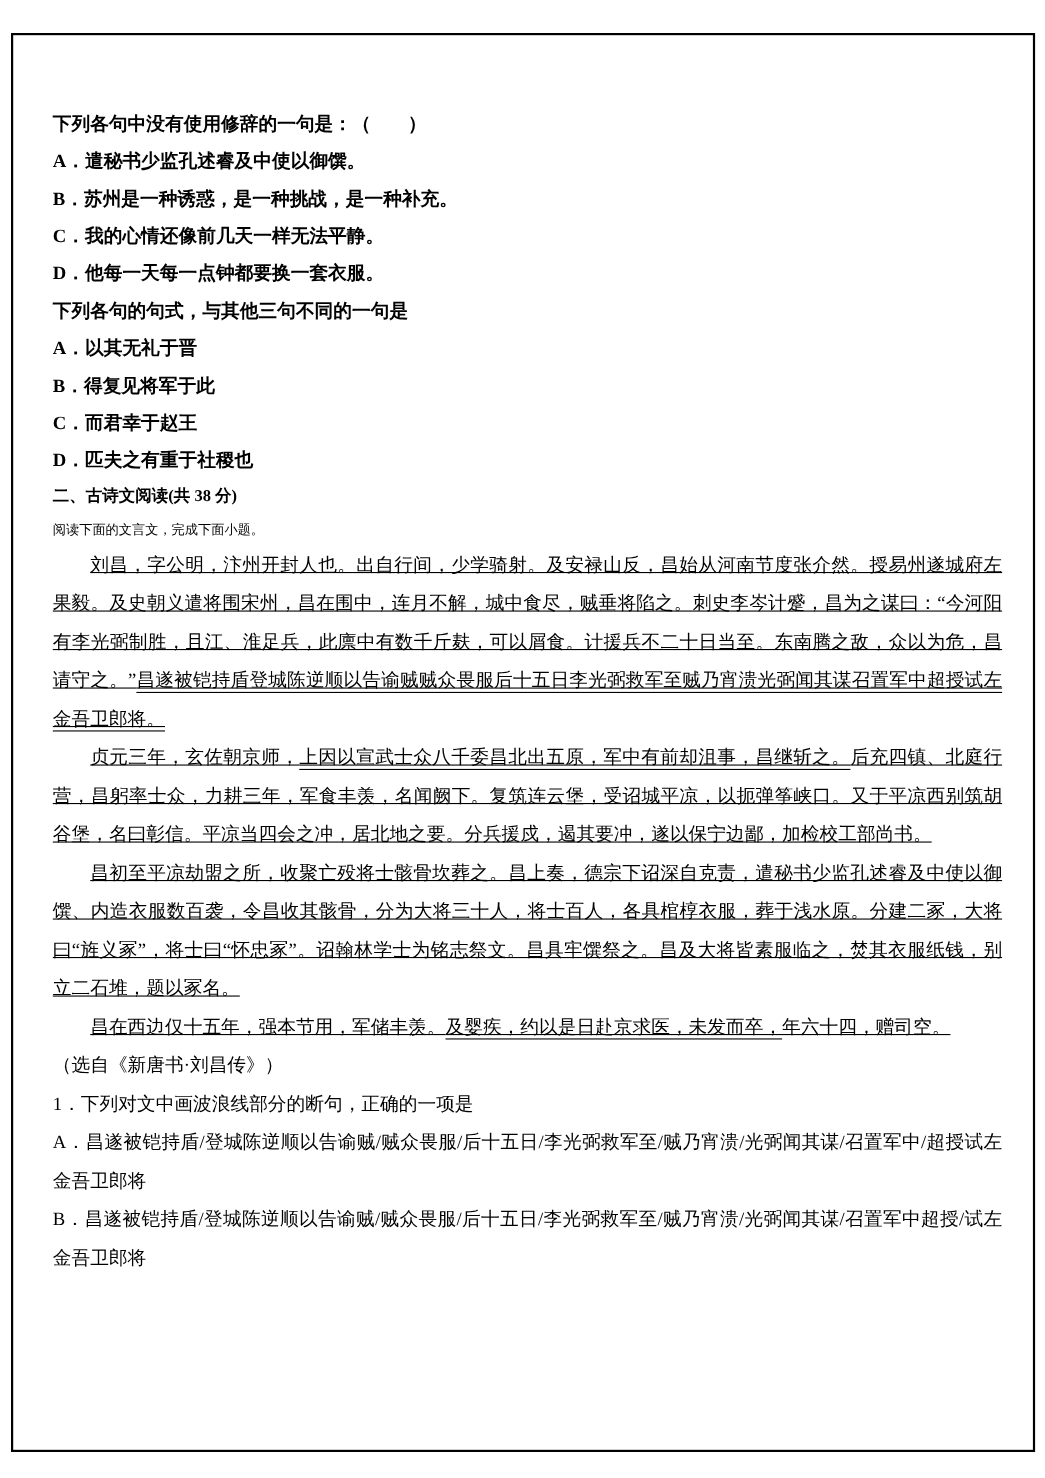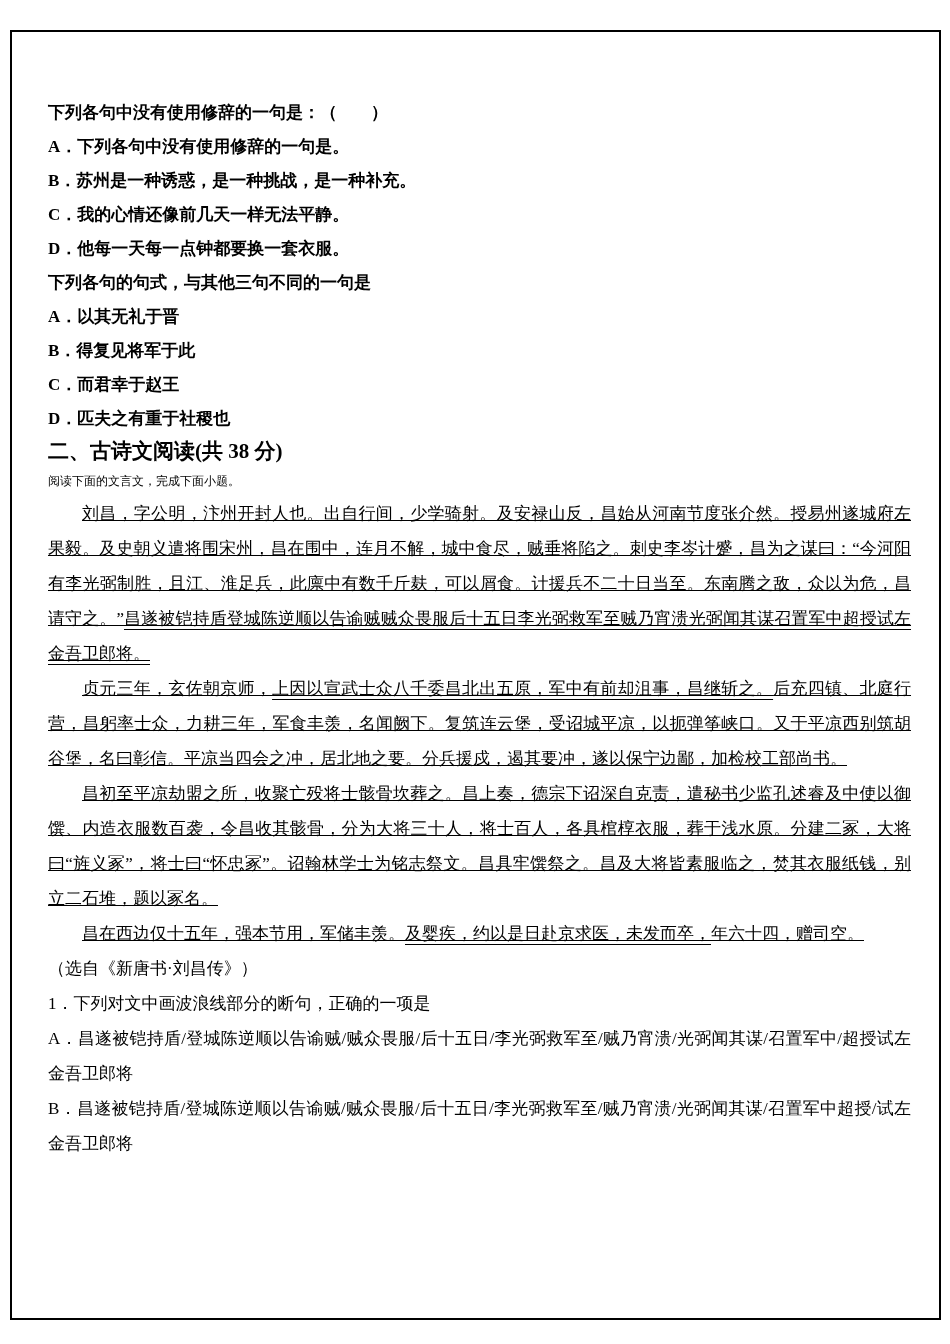--- a/index.html
+++ b/index.html
@@ -21,21 +21,21 @@
     left: 10px; top: 30px;
     width: 931px; height: 1290px;
     border: 2px solid #000;
     padding: 64px 28px 20px 36px;
     background: #fff;
   }
   .q-block { font-weight: bold; font-size: 17px; }
   .q-block p { line-height: 34px; }
   .heading {
     font-weight: bold;
-    font-size: 21px;
+    font-size: 15px;
     line-height: 30px;
   }
   .intro { font-size: 12px; line-height: 30px; }
   .para {
     font-size: 17px;
     line-height: 35px;
     text-align: justify;
     text-indent: 2em;
     text-decoration: underline;
   }
@@ -53,21 +53,21 @@
   }
 </style>
 </head>
 <body>
 
 <div class="page">
   <div class="frame">
 
     <section class="q-block">
       <p>下列各句中没有使用修辞的一句是：（　　）</p>
-      <p>A．下列各句中没有使用修辞的一句是。</p>
+      <p>A．遣秘书少监孔述睿及中使以御馔。</p>
       <p>B．苏州是一种诱惑，是一种挑战，是一种补充。</p>
       <p>C．我的心情还像前几天一样无法平静。</p>
       <p>D．他每一天每一点钟都要换一套衣服。</p>
     </section>
 
     <section class="q-block">
       <p>下列各句的句式，与其他三句不同的一句是</p>
       <p>A．以其无礼于晋</p>
       <p>B．得复见将军于此</p>
       <p>C．而君幸于赵王</p>

